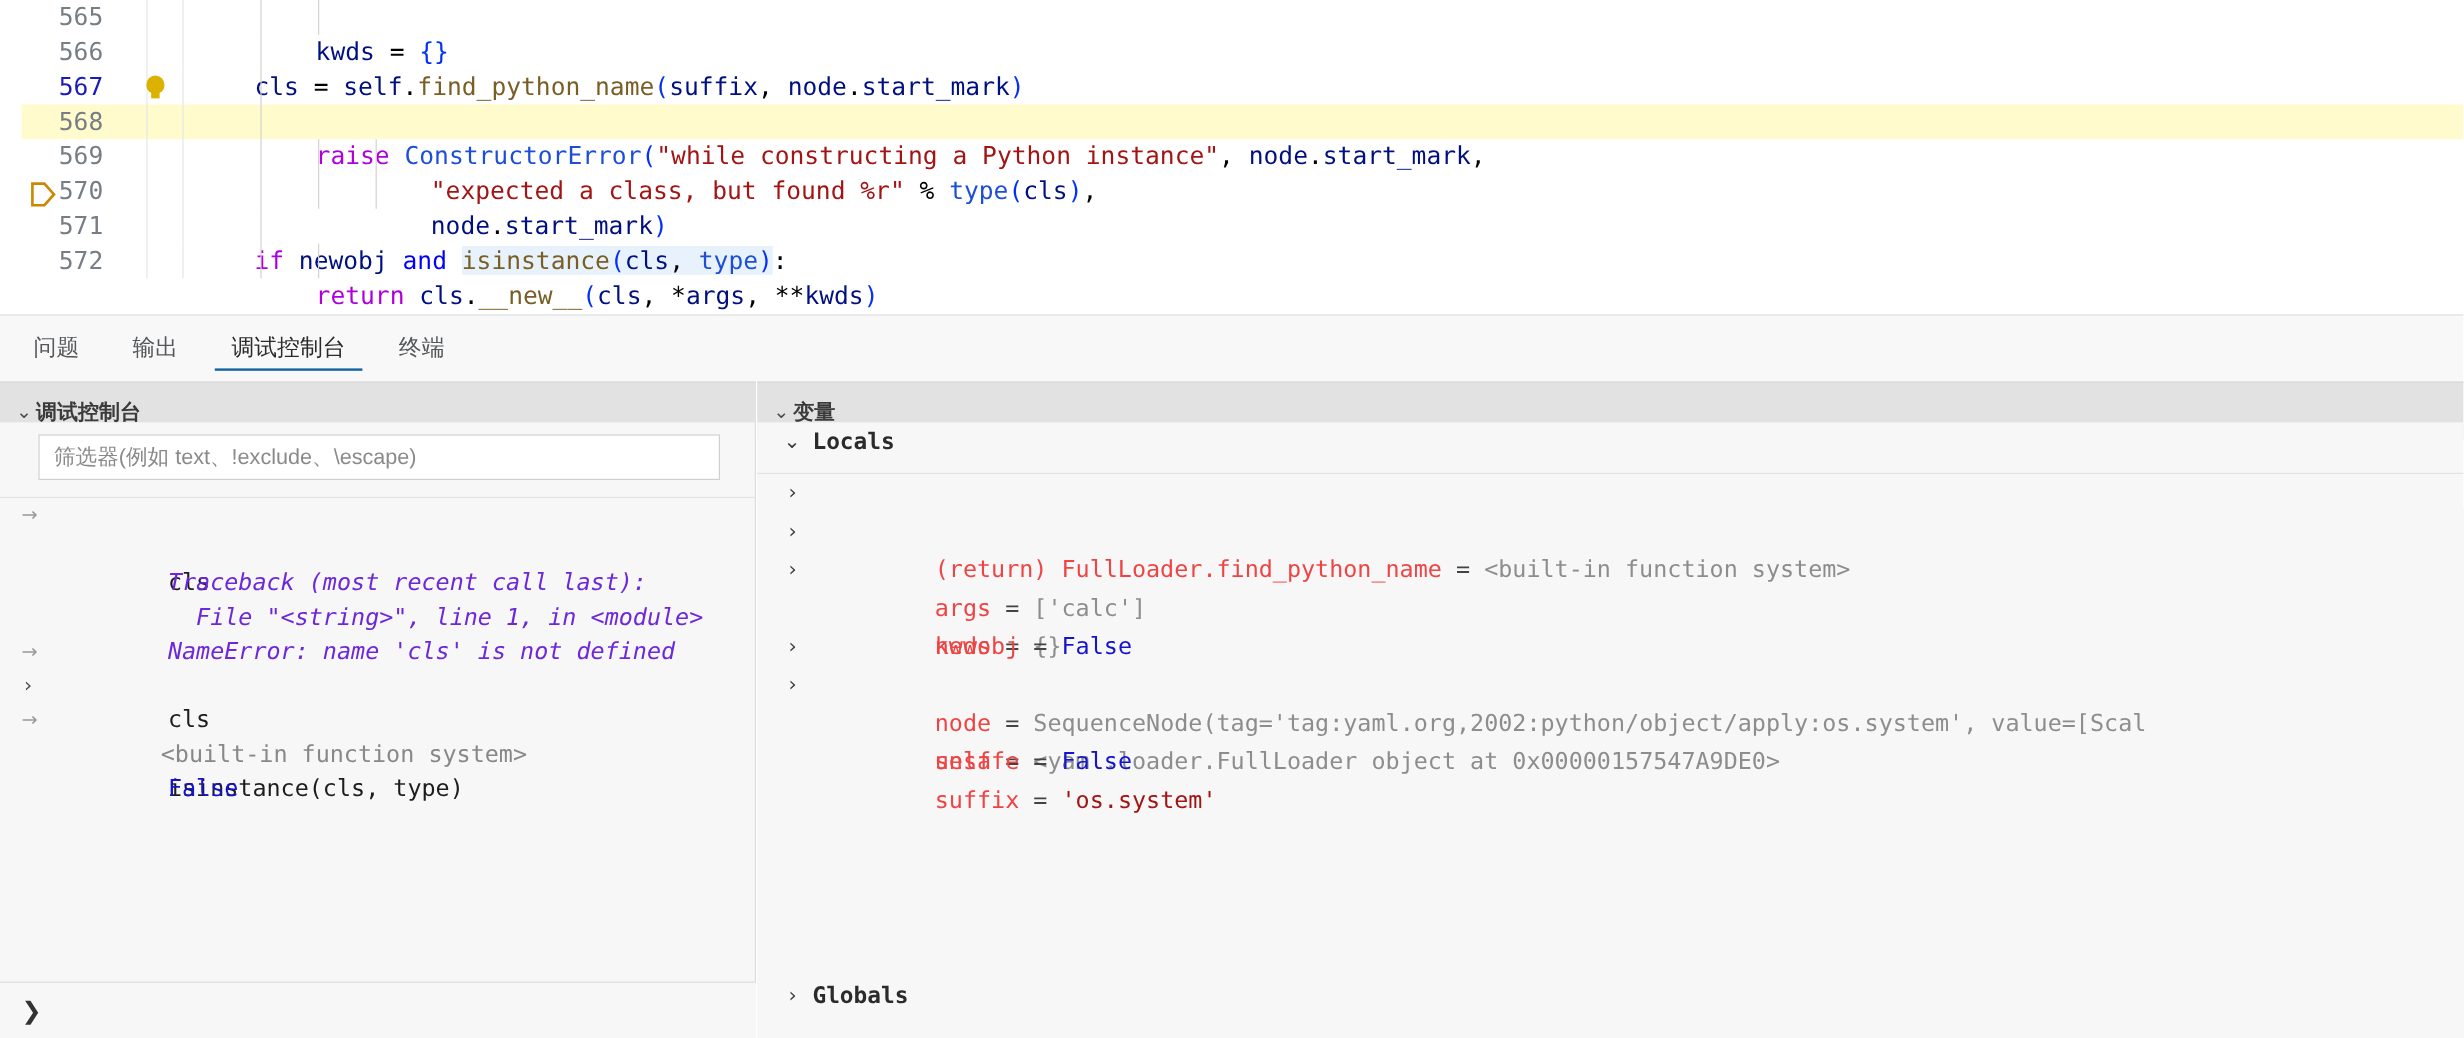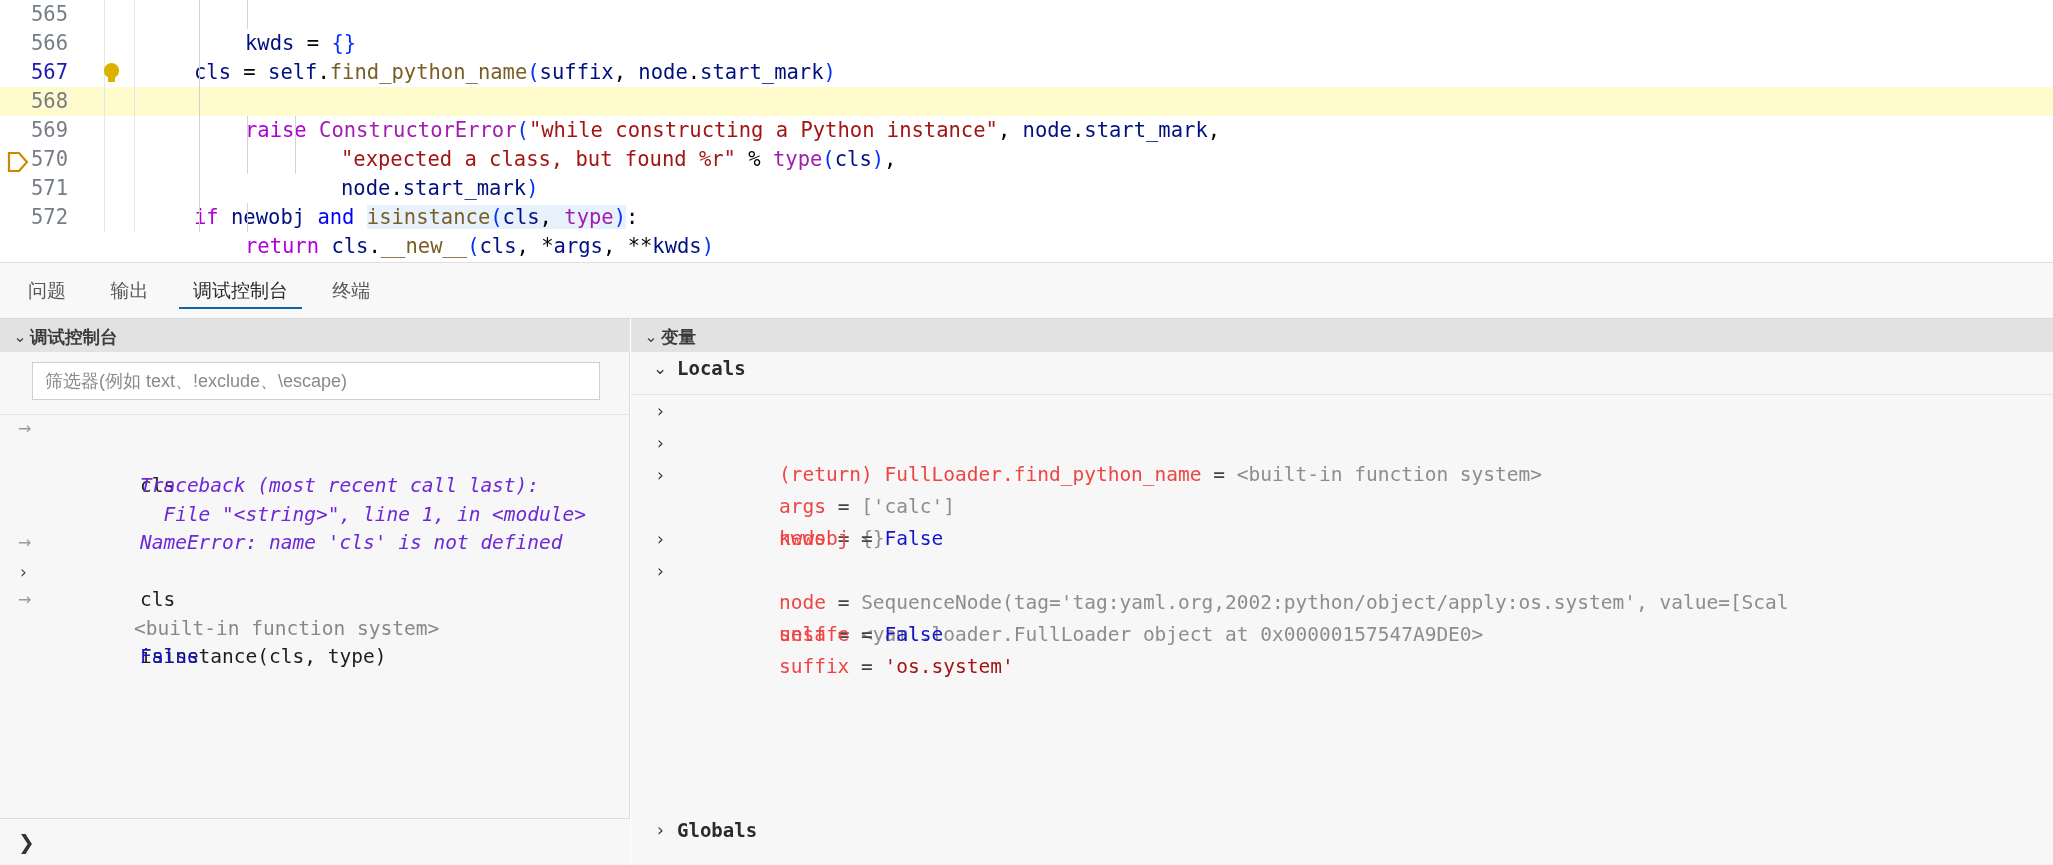--- a/index.html
+++ b/index.html
@@ -17,20 +17,21 @@
     position: absolute; left: 0; top: 0; width: 2053px; height: 262px;
     background: #ffffff;
     font-family: "DejaVu Sans Mono", monospace;
     font-size: 20.5px;
     overflow: hidden;
   }
   .code-line {
     position: relative;
     height: 29px; line-height: 29px;
     white-space: pre;
+    margin-left: 18px;
   }
   .code-line.active { background: #fffbcc; }
   .ln {
     position: absolute; left: 0; top: 0;
     width: 68px; text-align: right;
     color: #777d85; font-size: 20.5px;
   }
   .ln.cur { color: #1a1ab8; }
   .glyph-margin {
     position: absolute; left: 76px; top: 0; width: 58px; height: 29px;
@@ -59,21 +60,21 @@
   }
   .indent-guide {
     position: absolute; top: 0; width: 1px; height: 29px; background: #d3d3d3;
   }
   
   .t-kw   { color: #af00db; }          
   .t-ctl  { color: #0000ff; }          
   .t-fn   { color: #795e26; }          
   .t-var  { color: #001080; }          
   .t-str  { color: #a31515; }          
-  .t-type { color: #a21caf; }
+  .t-type { color: #1d4ed8; }
   .t-op   { color: #000000; }
   .t-paren{ color: #0431fa; }
   .hl-occ { background: #e8e8f0; }     
   .hl-occ2{ background: #e8f2fd; }
 
   
   .panel-tabs {
     position: absolute; left: 0; top: 262px; width: 2053px; height: 56px;
     background: #f8f8f8;
     border-top: 1px solid #e0e0e0;
@@ -87,21 +88,21 @@
   }
   .tab:first-child { margin-left: 14px; }
   .tab.active { color: #2b2b2b; }
   .tab.active::after {
     content: ""; position: absolute; left: 0; right: 0; bottom: 10px;
     height: 2px; background: #1264a3;
   }
 
   
   .sec-head {
-    position: absolute; height: 49px; line-height: 36px;
+    position: absolute; height: 49px; line-height: 48px;
     background: #e2e2e2;
     font-size: 17.5px; font-weight: bold; color: #3b3b3b;
     padding-left: 10px;
     border-top: 1px solid #d6d6d6;
   }
   .chev {
     display: inline-block; width: 20px; text-align: center;
     font-weight: normal; color: #4b4b4b; font-size: 16px;
     transform: translateY(-1px);
   }

